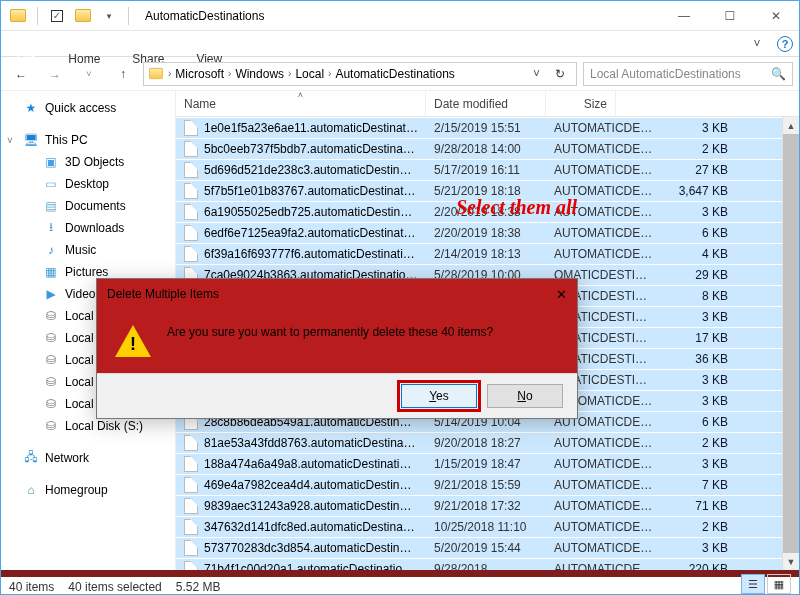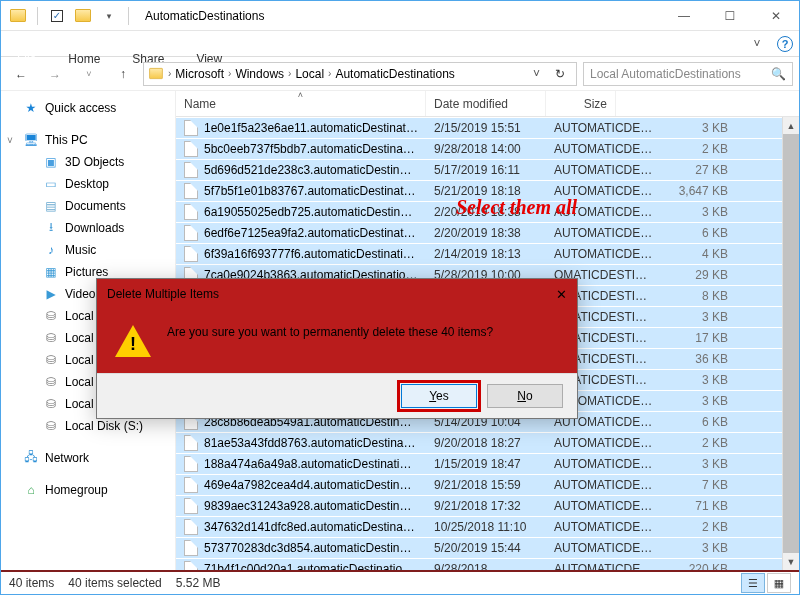--- a/index.html
+++ b/index.html
@@ -68,31 +68,31 @@
 .col-type { width: 120px; }
 .col-size { width: 70px; justify-content: flex-end; }
 .sort-ind { position: absolute; top: -1px; left: 50%; transform: translateX(-50%); font-size: 9px; color: #666; }
 
 .filelist { flex: 1; overflow: hidden; position: relative; }
 .filerow { height: 21px; display: flex; align-items: center; font-size: 12px; background: #cce8ff; border-top: 1px solid #fff; }
 .filerow .fname { width: 250px; padding: 0 8px; display: flex; align-items: center; gap: 6px; overflow: hidden; white-space: nowrap; }
 .filerow .fname .txt { overflow: hidden; text-overflow: ellipsis; }
 .filerow .fdate { width: 120px; padding: 0 8px; color: #333; }
 .filerow .ftype { width: 120px; padding: 0 8px; color: #333; overflow: hidden; text-overflow: ellipsis; white-space: nowrap; }
-.filerow .fsize { width: 70px; padding: 0 8px; text-align: right; color: #737373; }
+.filerow .fsize { width: 70px; padding: 0 8px; text-align: right; color: #0f172a; }
 .file-icon { width: 14px; height: 16px; background: #fff; border: 1px solid #bbb; position: relative; flex-shrink: 0; }
 .file-icon::before { content: ''; position: absolute; top: -1px; right: -1px; border: 4px solid transparent; border-top-color: #cce8ff; border-right-color: #cce8ff; }
 
 
 .vscroll { position: absolute; top: 0; right: 0; width: 17px; height: 100%; background: #f0f0f0; border-left: 1px solid #ddd; display: flex; flex-direction: column; }
 .vscroll .arrow { height: 17px; display: flex; align-items: center; justify-content: center; font-size: 9px; color: #555; }
 .vscroll .thumb { flex: 1; margin: 0; background: #c2c2c2; }
 
 
-.statusbar { position: absolute; bottom: 0; left: 0; right: 0; height: 24px; border-top: 2px solid #7f1d1d; display: flex; align-items: center; font-size: 12px; color: #333; padding: 0 8px; background: #fff; }
+.statusbar { position: absolute; bottom: 0; left: 0; right: 0; height: 24px; border-top: 7px solid #7f1d1d; display: flex; align-items: flex-end; font-size: 12px; color: #333; padding: 0 8px; background: #fff; }
 .statusbar .seg { padding-right: 14px; }
 .statusbar .spacer { flex: 1; }
 .viewbtn { width: 24px; height: 20px; border: 1px solid #ccc; margin-left: 2px; display: flex; align-items: center; justify-content: center; font-size: 11px; }
 .viewbtn.active { background: #cce8ff; border-color: #7bb5e0; }
 
 
 .dialog { position: absolute; left: 95px; top: 277px; width: 482px; background: #b91c1c; border: 1px solid #777; box-shadow: 0 4px 20px rgba(0,0,0,0.25); }
 .dialog .dtitle { height: 30px; display: flex; align-items: center; padding: 0 10px; font-size: 12px; }
 .dialog .dclose { margin-left: auto; font-size: 13px; font-family: Arial; }
 .dialog .dbody { padding: 16px 18px; display: flex; align-items: flex-start; gap: 16px; font-size: 12px; }

